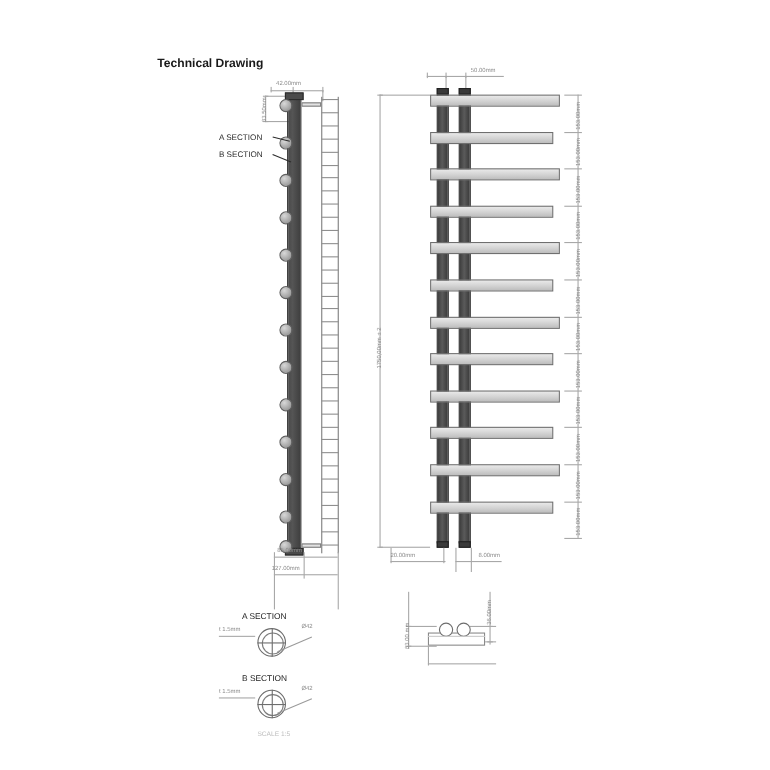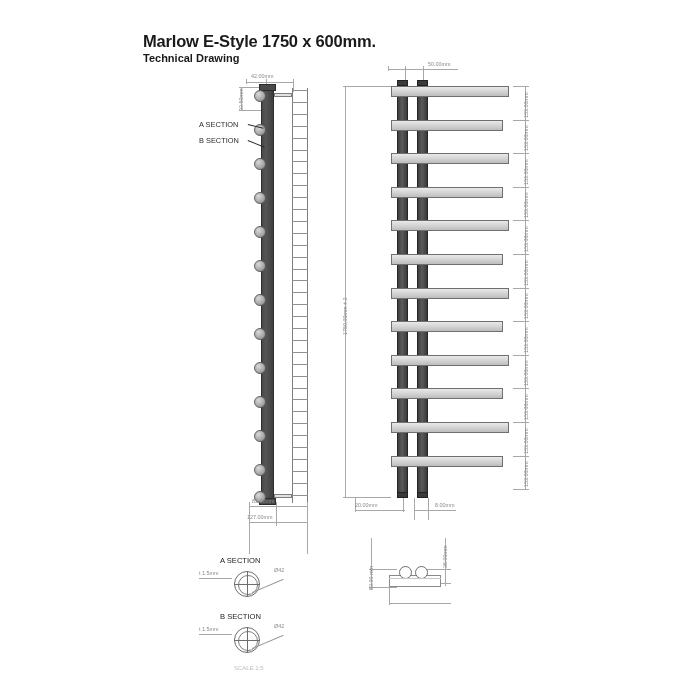--- a/index.html
+++ b/index.html
@@ -67,21 +67,20 @@
   
   .det-body{position:absolute;border:1px solid #8a8a8a;box-sizing:border-box;background:#fff;}
   .det-circ{position:absolute;width:13px;height:13px;border-radius:50%;border:1px solid #6d6d6d;
       box-sizing:border-box;background:#fff;}
 </style>
 </head>
 <body>
 
 <div class="root">
 
-  <div class="title">Marlow E-Style 1750 x 600mm.</div>
   <div class="subtitle">Technical Drawing</div>
 
   <div id="side-view">
 
     <div class="dimln hln" style="left:46px;top:12px;width:48px;height:1px;"></div>
     <div class="tick" style="left:46px;top:9px;"></div>
     <div class="tick" style="left:66px;top:9px;"></div>
     <div class="tick" style="left:93px;top:9px;"></div>
     <div class="dtxt" style="left:51px;top:3px;">42.00mm</div>
 

